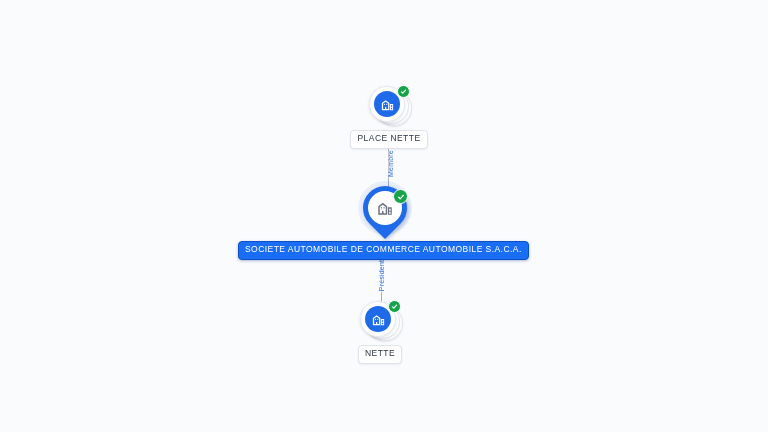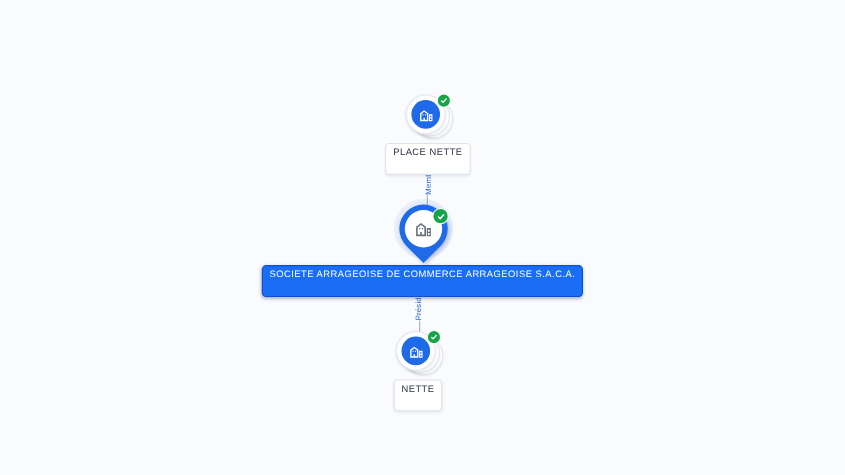--- a/index.html
+++ b/index.html
@@ -150,21 +150,21 @@
 
   
   .node-label {
     margin-top: 4px;
     font-size: 8.5px;
     letter-spacing: .45px;
     color: #2b3445;
     background: #ffffff;
     border: 1px solid #dfe3ea;
     border-radius: 4px;
-    padding: 2px 6px 15px 6px;
+    padding: 2px 6px 5px 6px;
     white-space: nowrap;
     box-shadow: 0 1px 2px rgba(30,40,70,.07);
   }
 
   .node-label.selected {
     color: #ffffff;
     background: #1a6ef5;
     border: 1px solid #0d4fc4;
     box-shadow: 0 1px 3px rgba(20,60,150,.35);
   }
@@ -218,21 +218,21 @@
         </svg>
       </div>
       <div class="badge-check" style="width:13px; height:13px; right:-1px; top:3px;">
         <svg width="8" height="8" viewBox="0 0 24 24" aria-hidden="true">
           <path fill="none" stroke="#ffffff" stroke-width="4" stroke-linecap="round" stroke-linejoin="round" d="M5 13l4.5 4.5L19 7"></path>
         </svg>
       </div>
     </div>
   </div>
 
-  <div class="node-label selected" style="position:absolute; left:238px; top:237px;">SOCIETE ARRAGEOISE DE COMMERCE ARRAGEOISE S.A.C.A.</div>
+  <div class="node-label selected" style="position:absolute; left:238px; top:237px;">SOCIETE AUTOMOBILE DE COMMERCE AUTOMOBILE S.A.C.A.</div>
 
   <div class="node" style="left:352px; top:301px; width:56px;">
     <div class="node-art" style="width:44px; height:40px;">
       <div class="stack-circle" style="width:34px; height:34px; left:9px; top:4px;"></div>
       <div class="stack-circle" style="width:34px; height:34px; left:6px; top:2px;"></div>
       <div class="disc" style="width:34px; height:34px; position:absolute; left:2px; top:0;">
         <div class="disc-inner" style="width:26px; height:26px;">
           <svg width="15" height="15" viewBox="0 0 24 24" aria-hidden="true">
             <path fill="#ffffff" d="M3 21V9.5L9 5l6 4.5V21H3zm2-2h3v-3h2v3h3v-8.5L9 7.5 5 10.5V19z"></path>
             <path fill="#ffffff" d="M16 21V11h5v10h-5zm1.5-1.5h2V17h-2v2.5zm0-4h2V13h-2v2.5z"></path>

